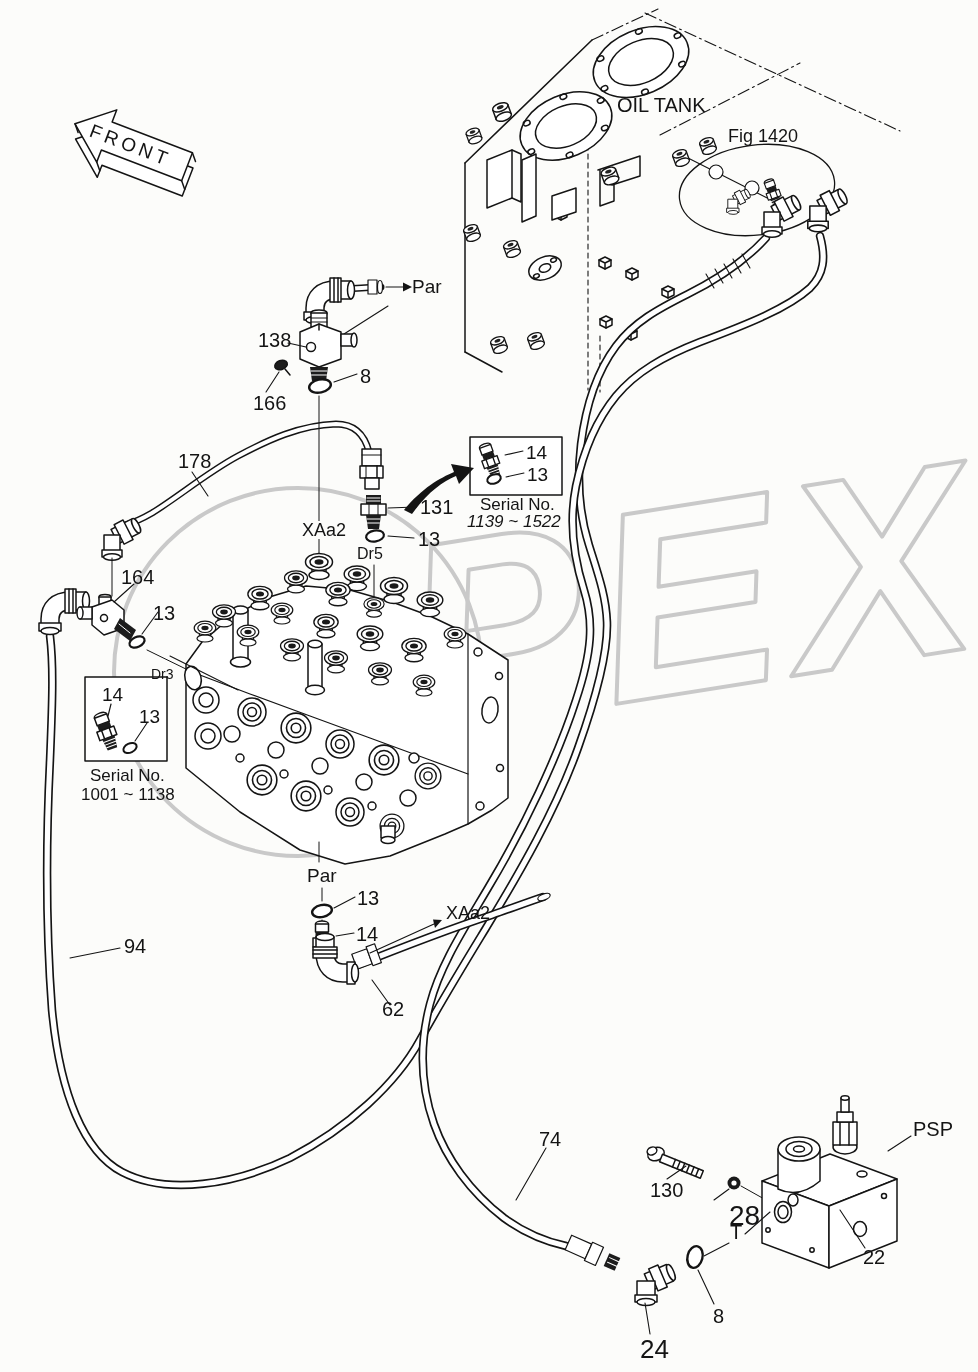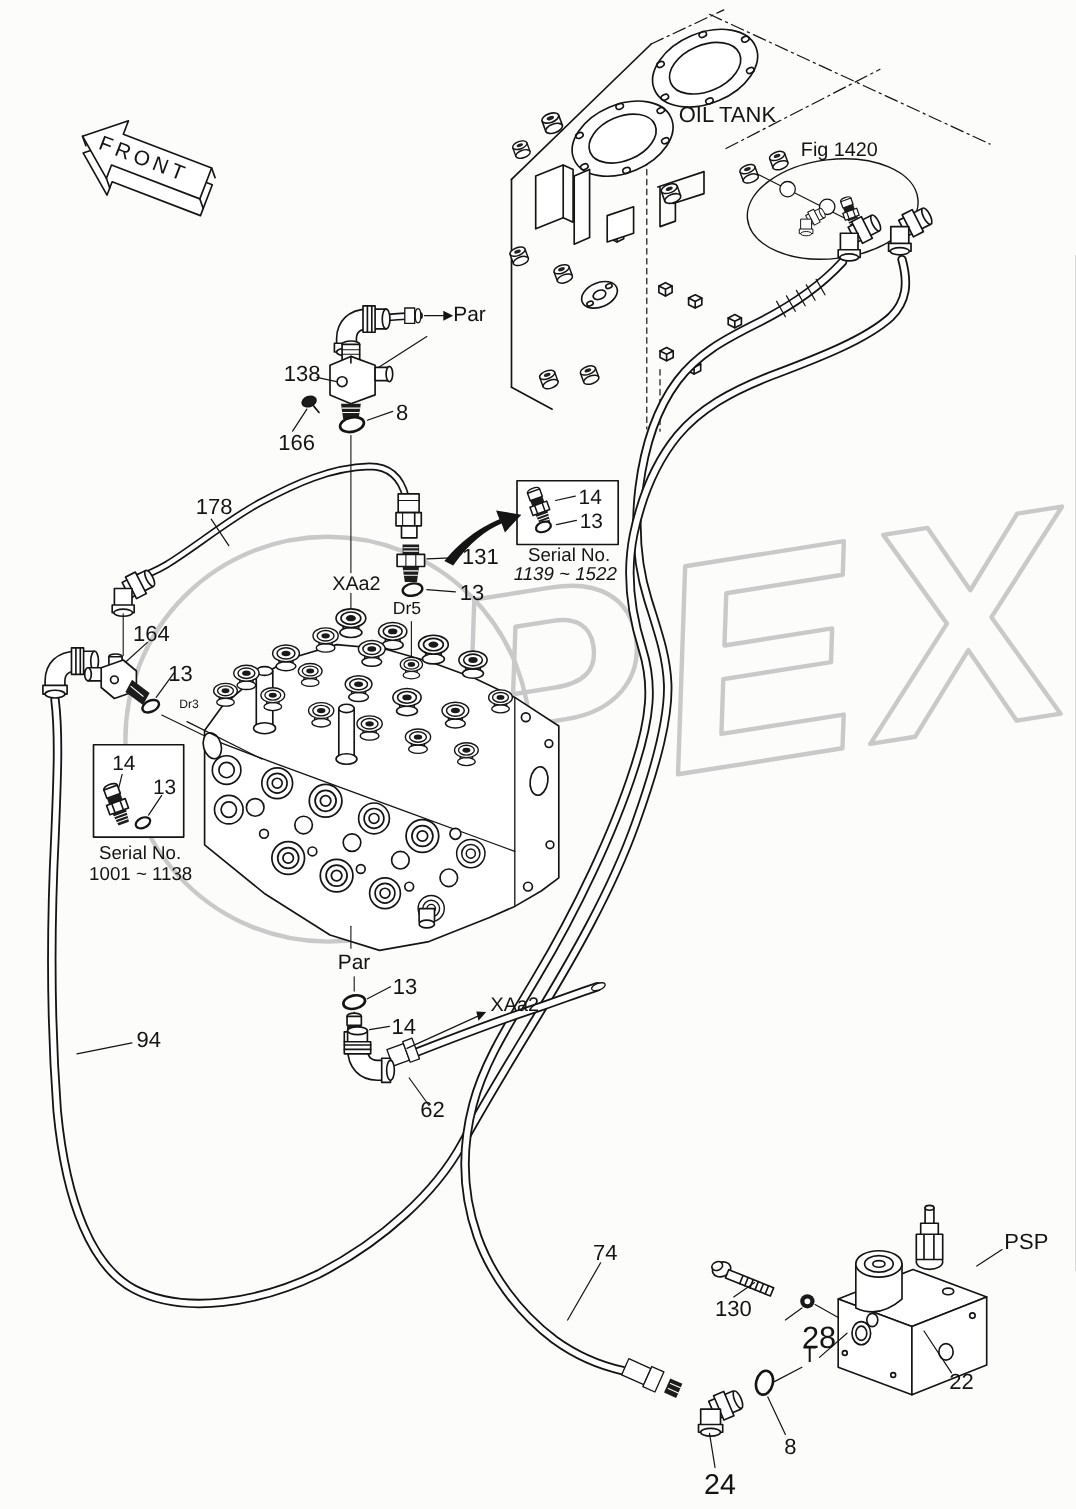--- a/index.html
+++ b/index.html
@@ -502,21 +502,21 @@
       <div class="lbl" style="left: 420px; top: 497px; font-size: 20px;">131</div>
       <div class="lbl" style="left: 418px; top: 529px; font-size: 20px;">13</div>
       <div class="lbl" style="left: 301px; top: 521px; font-size: 18px; background: rgb(252, 252, 250); padding: 0px 1px;">XAa2</div>
       <div class="lbl" style="left: 357px; top: 546px; font-size: 16px;">Dr5</div>
       <div class="lbl" style="left: 526px; top: 443px; font-size: 19px;">14</div>
       <div class="lbl" style="left: 527px; top: 465px; font-size: 19px;">13</div>
       <div class="lbl" style="left: 480px; top: 496px; font-size: 17px;">Serial No.</div>
       <div class="lbl" style="left: 467px; top: 513px; font-size: 17px; font-style: italic;">1139 ~ 1522</div>
       <div class="lbl" style="left: 121px; top: 567px; font-size: 20px;">164</div>
       <div class="lbl" style="left: 153px; top: 603px; font-size: 20px;">13</div>
-      <div class="lbl" style="left: 151px; top: 636px; font-size: 11px; margin-left: 12px;">Dr3</div>
+      <div class="lbl" style="left: 151px; top: 667px; font-size: 14px;">Dr3</div>
       <div class="lbl" style="left: 102px; top: 685px; font-size: 19px;">14</div>
       <div class="lbl" style="left: 139px; top: 707px; font-size: 19px;">13</div>
       <div class="lbl" style="left: 90px; top: 767px; font-size: 17px;">Serial No.</div>
       <div class="lbl" style="left: 81px; top: 786px; font-size: 17px; text-align: center;">1001 ~ 1138</div>
       <div class="lbl" style="left: 124px; top: 936px; font-size: 20px;">94</div>
       <div class="lbl" style="left: 307px; top: 866px; font-size: 19px;">Par</div>
       <div class="lbl" style="left: 357px; top: 888px; font-size: 20px;">13</div>
       <div class="lbl" style="left: 356px; top: 924px; font-size: 20px;">14</div>
       <div class="lbl" style="left: 446px; top: 904px; font-size: 18px;">XAa2</div>
       <div class="lbl" style="left: 382px; top: 999px; font-size: 20px;">62</div>

